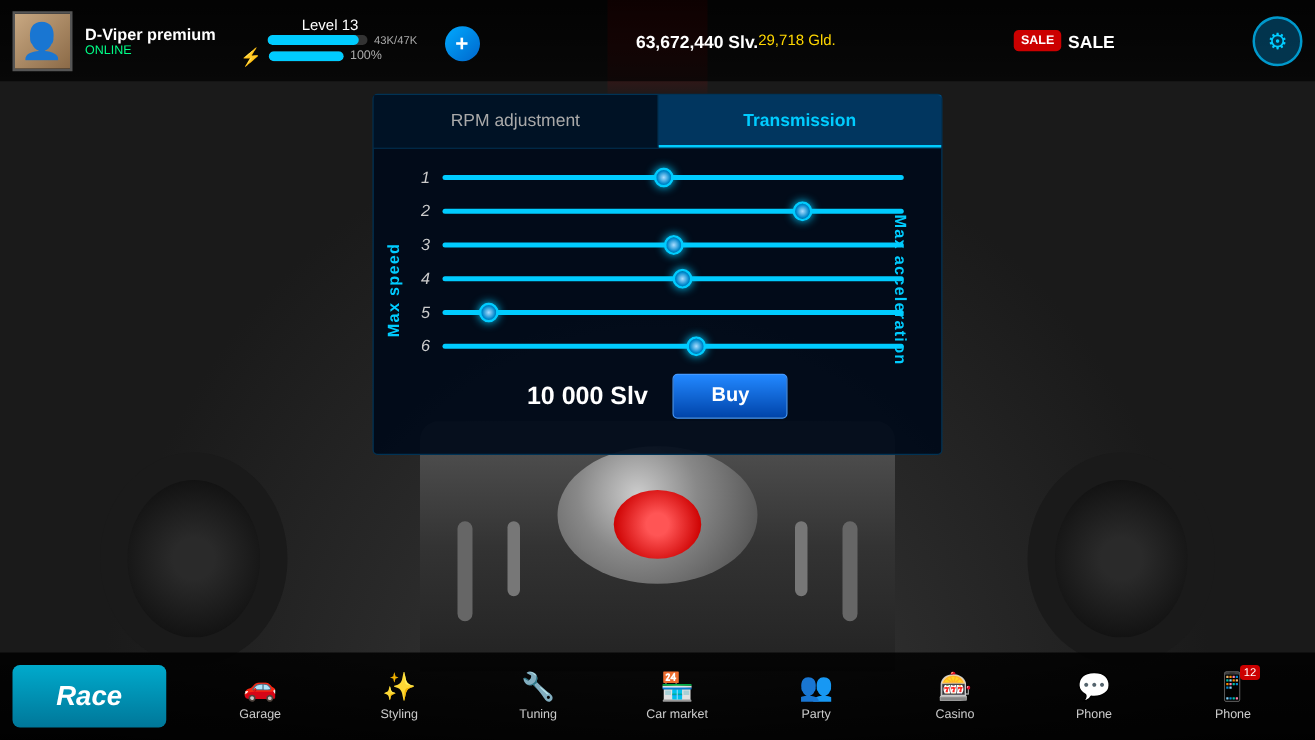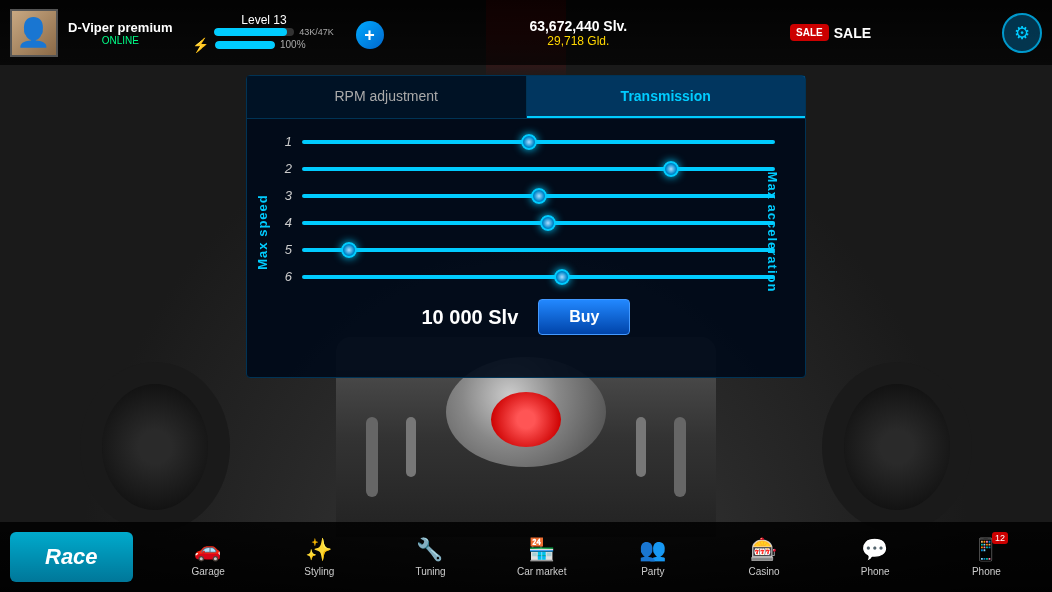--- a/index.html
+++ b/index.html
@@ -52,21 +52,20 @@
       display: flex;
       align-items: center;
       justify-content: center;
       font-size: 24px;
     }
 
     .player-info {
       display: flex;
       flex-direction: column;
       margin-right: 20px;
-      align-items: center;
     }
 
     .player-name {
       color: #ffffff;
       font-size: 13px;
       font-weight: bold;
     }
 
     .player-status {
       color: #00ff88;
@@ -139,21 +138,21 @@
       width: 100%;
     }
 
     .hp-text {
       color: #aaa;
       font-size: 10px;
     }
 
     .currency-section {
       display: flex;
-      flex-direction: column;
+      flex-direction: row;
       margin: 0 auto;
       text-align: center;
     }
 
     .silver-currency {
       color: #ffffff;
       font-size: 14px;
       font-weight: bold;
     }
 
@@ -208,26 +207,26 @@
       cursor: pointer;
       margin-left: auto;
     }
 
     
     .main-panel {
       position: absolute;
       top: 75px;
       left: 50%;
       transform: translateX(-50%);
-      width: 560px;
+      width: 456px;
       background: rgba(0, 10, 25, 0.92);
       border: 1px solid #003355;
       border-radius: 4px;
       z-index: 50;
-      padding-bottom: 32px;
+      padding-bottom: 18px;
     }
 
     
     .tabs {
       display: flex;
       border-bottom: 1px solid #003355;
     }
 
     .tab {
       flex: 1;

